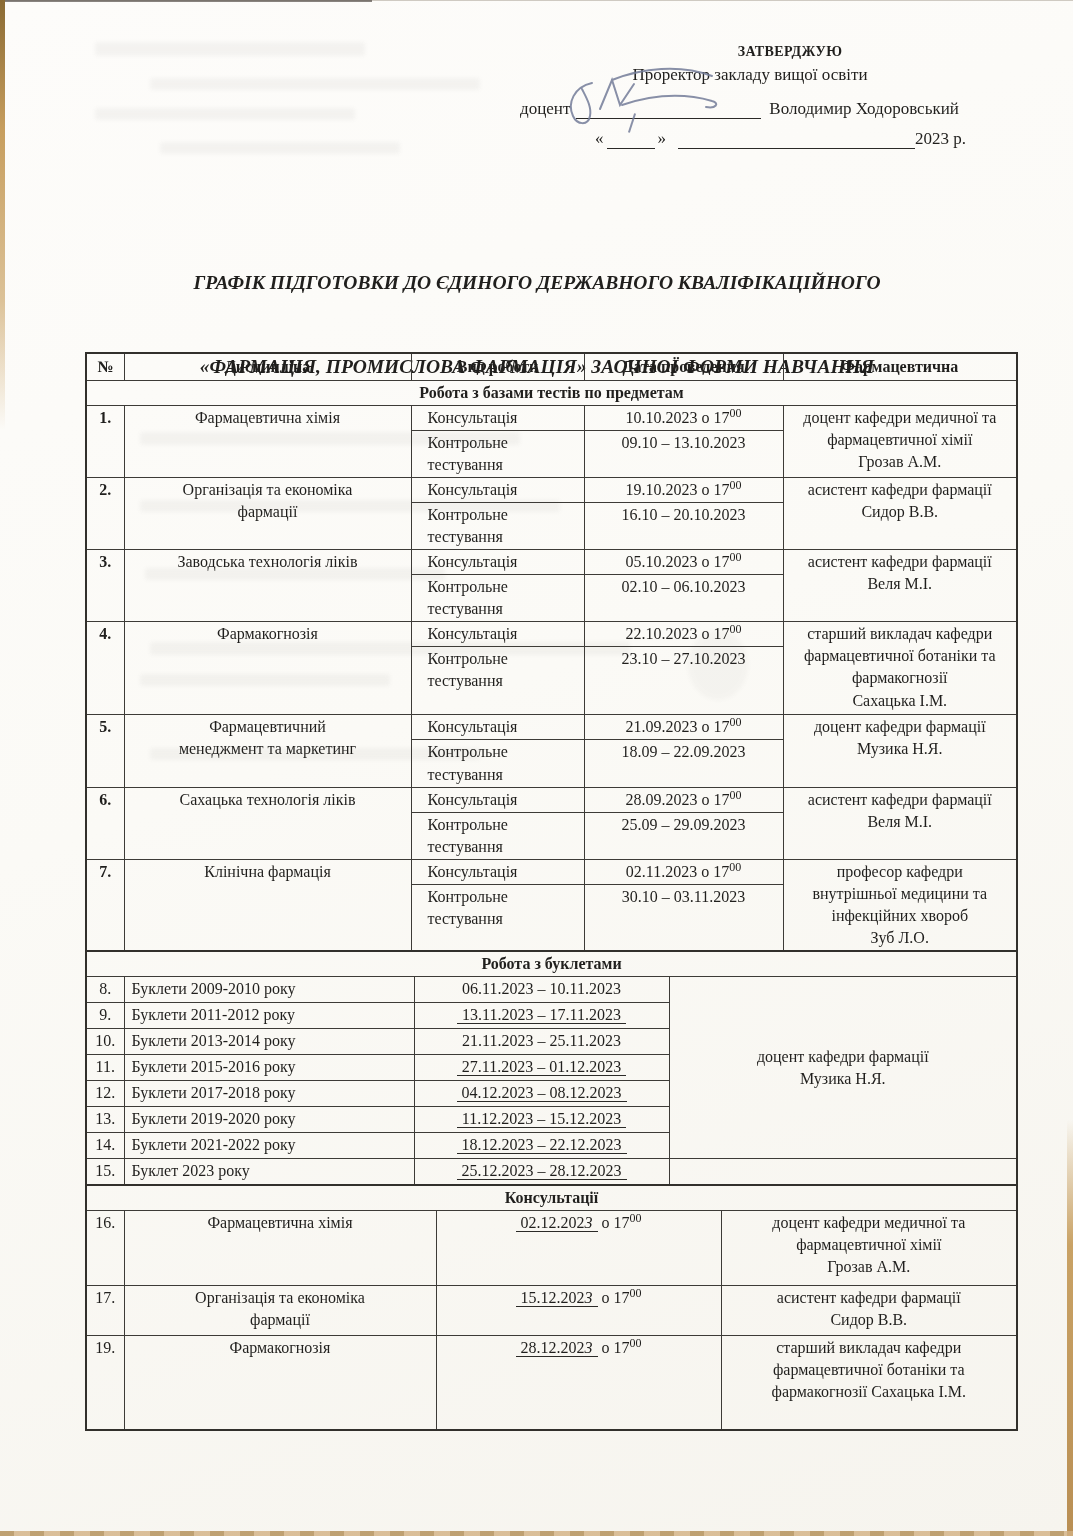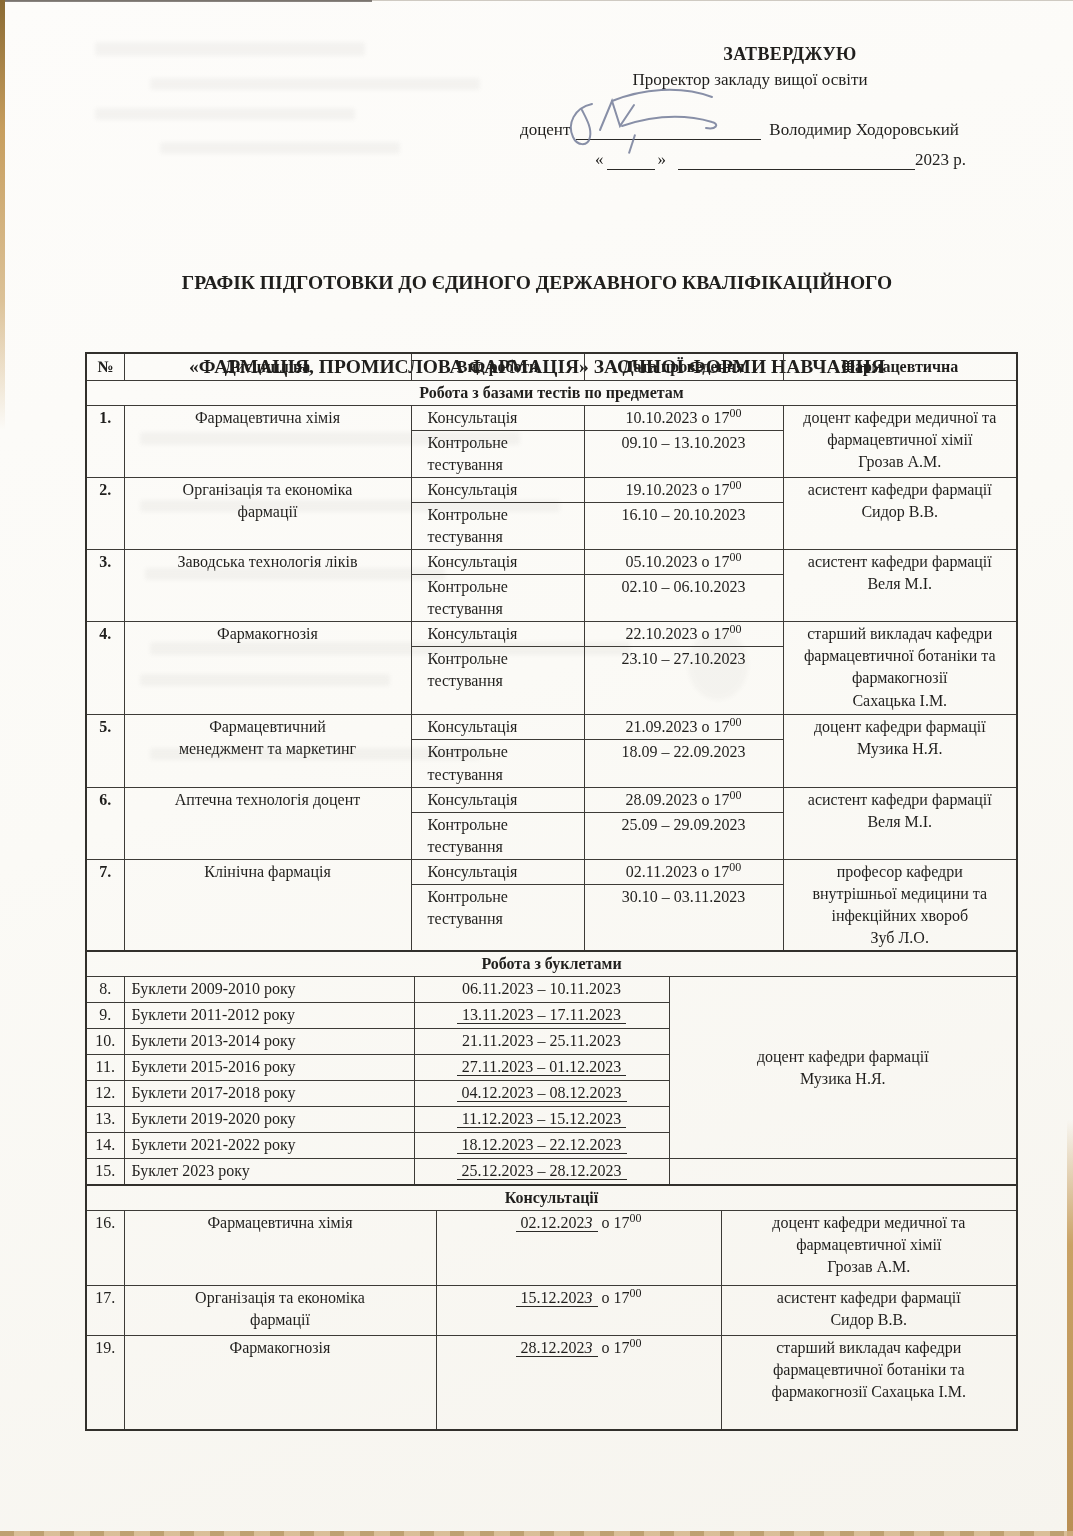--- a/index.html
+++ b/index.html
@@ -17,35 +17,35 @@
   .edge-top    { left:0; top:0; right:0; height:1px; background:#cfcac2; }
   .edge-bottom { left:0; bottom:0; height:5px; width:100%;
                  background:repeating-linear-gradient(90deg,#b08b52 0 14px,#d3b183 14px 30px); opacity:.8; }
   .edge-right  { right:0; top:1120px; width:6px; height:416px;
                  background:linear-gradient(to bottom,rgba(201,162,101,0),#c9a265 30%,#b98f54); }
   .smudge { position:absolute; background:#64625e; opacity:.055; filter:blur(2px); border-radius:3px; }
   .smudge.round { border-radius:50%; opacity:.04; }
 
   
   .approval { position:absolute; top:44px; left:500px; width:500px; font-size:17px; }
-  .approval .stamp { text-align:center; font-weight:bold; font-size:18px; transform:translateX(40px); letter-spacing:.4px; }
+  .approval .stamp { text-align:center; font-weight:bold; font-size:14px; transform:translateX(40px); letter-spacing:.4px; }
   .approval .ln { text-align:center; margin-top:5px; }
-  .sig-row { display:flex; align-items:flex-end; margin-top:28px; margin-left:20px; white-space:nowrap; }
+  .sig-row { display:flex; align-items:flex-end; margin-top:12px; margin-left:20px; white-space:nowrap; }
   .sig-line { position:relative; width:185px; height:21px; margin:0 8px 0 6px;
               border-bottom:1.6px solid #2a2927; flex:0 0 auto; }
   .sig-line svg { position:absolute; left:-16px; top:-34px; }
   .date-row { display:flex; align-items:flex-end; margin-top:9px; margin-left:95px; white-space:nowrap; }
   .blank { display:inline-block; border-bottom:1.6px solid #2a2927; height:20px; position:relative; }
   .blank.b1 { width:48px; margin:0 3px; }
   .blank.b2 { width:237px; margin-left:12px; }
   .slash { position:absolute; left:24px; top:-15px; height:20px; border-left:2px solid #747d99; transform:rotate(18deg); opacity:.85; }
 
   
   .title { position:absolute; top:213px; left:94px; width:886px; text-align:center;
-           font-weight:bold; font-size:19.5px; line-height:28px; white-space:pre-wrap; }
+           font-weight:bold; font-size:19.5px; line-height:28px; white-space:pre-wrap;font-style:italic; }
   .title .u-line { display:inline-block; border-bottom:2px solid #23221f; padding:0 13px 1px; }
 
   
   .tables { position:absolute; top:352px; left:85px; width:931px; }
   table { border-collapse:collapse; table-layout:fixed; width:931px; font-size:16px; }
   table + table { margin-top:-2px; }
   table { border:2px solid #32302c; }
   td { border:1px solid #3d3b37; padding:1px 4px; vertical-align:top; line-height:1.38; }
   .hdr td { font-weight:bold; text-align:center; vertical-align:middle; }
   .sect td { font-weight:bold; text-align:center; vertical-align:middle; }
@@ -204,21 +204,21 @@
         <td class="c-resp" rowspan="2">доцент кафедри фармації
 Музика Н.Я.</td>
       </tr>
       <tr style="height:46px">
         <td class="c-vid">Контрольне тестування</td>
         <td class="c-date">18.09 – 22.09.2023</td>
       </tr>
 
       <tr style="height:24px">
         <td class="c-num b" rowspan="2">6.</td>
-        <td class="c-disc" rowspan="2">Аптечна технологія доцент</td>
+        <td class="c-disc" rowspan="2">Сахацька технологія ліків</td>
         <td class="c-vid">Консультація</td>
         <td class="c-date"><span>28.09.2023 о 17</span><sup>00</sup></td>
         <td class="c-resp" rowspan="2">асистент кафедри фармації
 Веля М.І.</td>
       </tr>
       <tr style="height:46px">
         <td class="c-vid">Контрольне тестування</td>
         <td class="c-date">25.09 – 29.09.2023</td>
       </tr>
 

